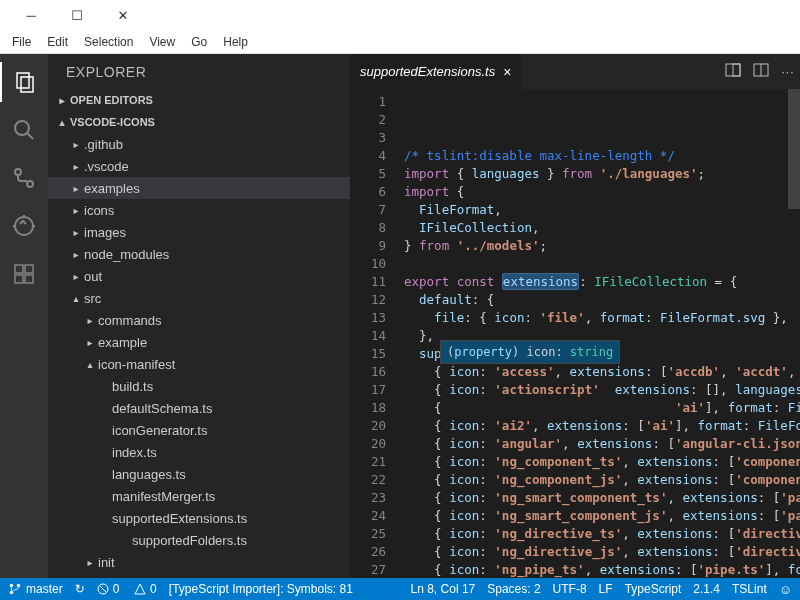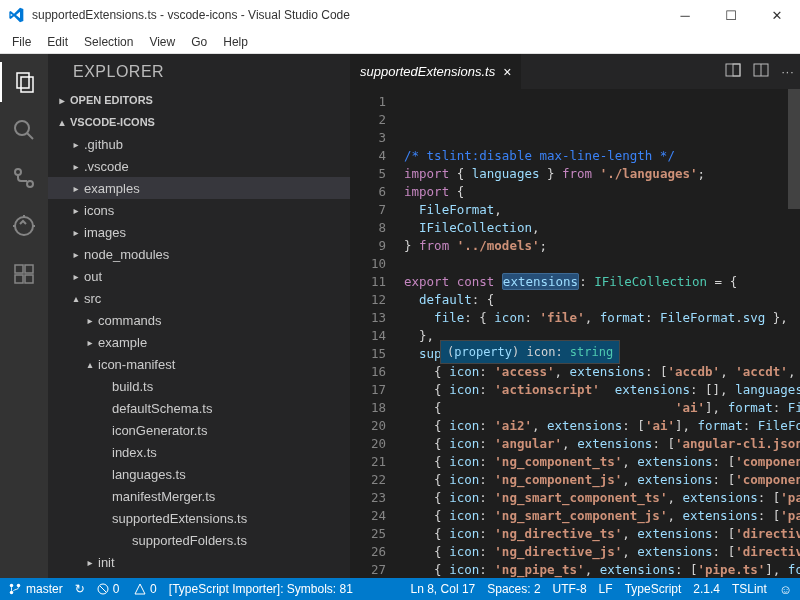--- a/index.html
+++ b/index.html
@@ -15,21 +15,21 @@
   .menubar { height: 24px; background: #ffffff; display: flex; align-items: center; padding: 0 4px; border-bottom: 1px solid #e0e0e0; }
   .menubar-item { padding: 2px 8px; font-size: 12px; color: #333; }
   
   .workbench { display: flex; height: 524px; }
   
   .activitybar { width: 48px; background: #333333; display: flex; flex-direction: column; align-items: center; padding-top: 8px; gap: 8px; }
   .activity-icon { width: 48px; height: 40px; display: flex; align-items: center; justify-content: center; color: #858585; }
   .activity-icon.active { color: #ffffff; border-left: 2px solid #fff; }
   
   .sidebar { width: 302px; background: #252526; display: flex; flex-direction: column; }
-  .sidebar-title { height: 35px; display: flex; align-items: center; padding: 0 25px; font-size: 16px; font-weight: 400; color: #bbbbbb; letter-spacing: 0.5px; }
+  .sidebar-title { height: 35px; display: flex; align-items: center; padding: 0 18px; font-size: 14px; font-weight: 400; color: #bbbbbb; letter-spacing: 0.5px; }
   .tree { flex: 1; overflow: auto; font-size: 13px; }
   .tree-row { height: 22px; display: flex; align-items: center; color: #cccccc; cursor: pointer; }
   .tree-row.header { font-weight: 700; font-size: 11px; }
   .tree-row.selected { background: #37373d; }
   .tw { display: inline-flex; width: 16px; justify-content: center; font-size: 10px; color: #c5c5c5; }
   
   .editor-area { flex: 1; background: #1e1e1e; display: flex; flex-direction: column; position: relative; overflow: hidden; }
   .tabs { height: 35px; background: #252526; display: flex; align-items: stretch; justify-content: space-between; }
   .tabs-left { display: flex; }
   .tab { display: flex; align-items: center; padding: 0 10px; background: #1e1e1e; color: #ffffff; font-style: italic; gap: 8px; font-size: 13px; }
@@ -52,26 +52,20 @@
   
   .statusbar { height: 22px; background: #007acc; color: #ffffff; display: flex; align-items: center; justify-content: space-between; font-size: 12px; padding: 0 8px; }
   .status-left, .status-right { display: flex; align-items: center; gap: 12px; }
   .status-item { display: flex; align-items: center; gap: 4px; white-space: nowrap; }
   .smiley { font-size: 13px; }
 </style>
 </head>
 <body>
 
 <div class="titlebar">
-  <div class="titlebar-left">
-    <svg class="vscode-logo" viewBox="0 0 24 24">
-        <path fill="#0078d7" d="M23 3l-5-2-9 9-5-4-2 1v10l2 1 5-4 9 9 5-2V3zM4 14v-4l3 2-3 2zm14 3l-6-5 6-5v10z"></path>
-      </svg>
-    <span class="titlebar-title">supportedExtensions.ts - vscode-icons - Visual Studio Code</span>
-  </div>
   <div class="titlebar-buttons">
     <div class="titlebar-btn">─</div>
     <div class="titlebar-btn">☐</div>
     <div class="titlebar-btn">✕</div>
   </div>
 </div>
 
 <div class="menubar" id="menubar">
     <div class="menubar-item">File</div>
     <div class="menubar-item">Edit</div>

